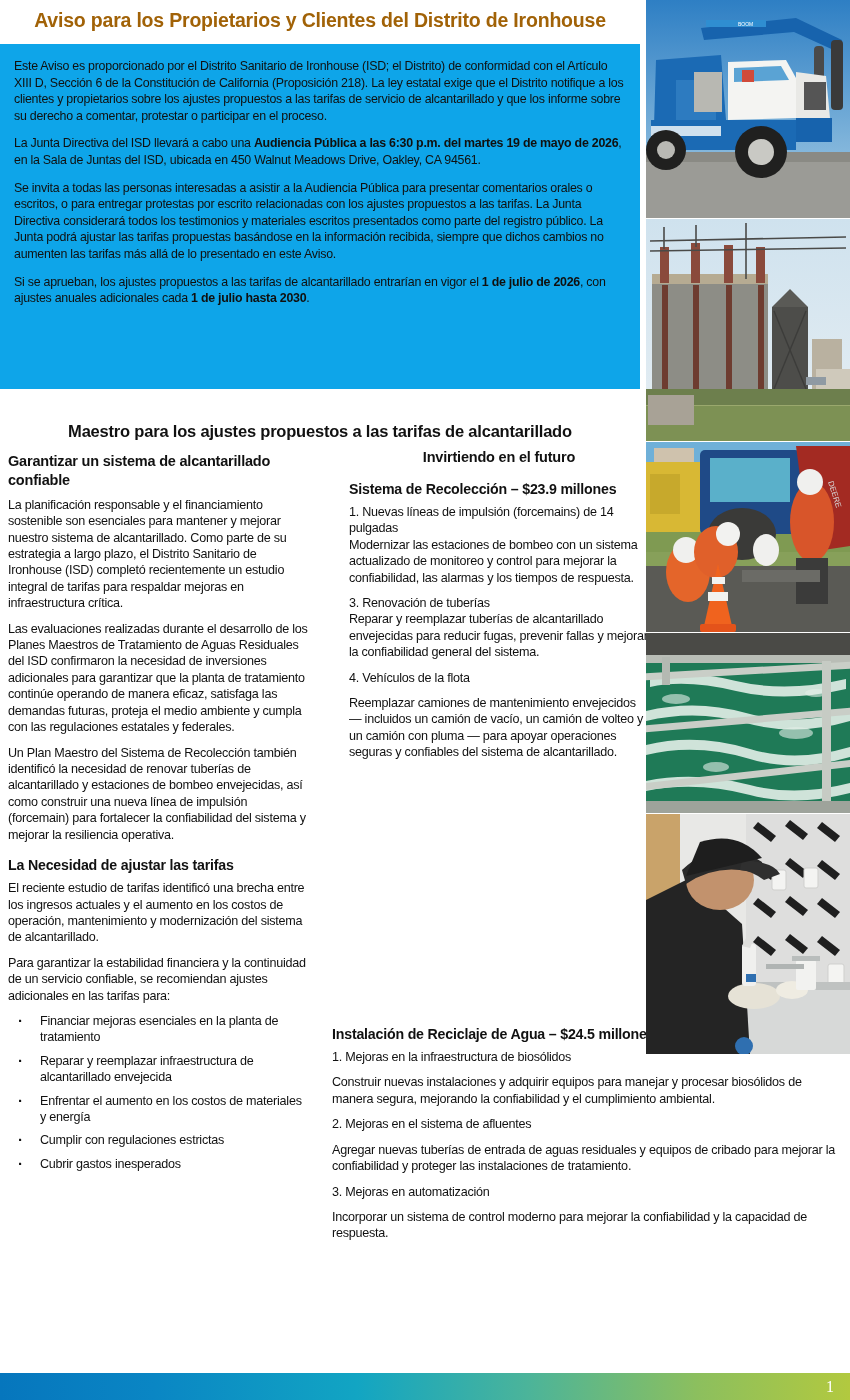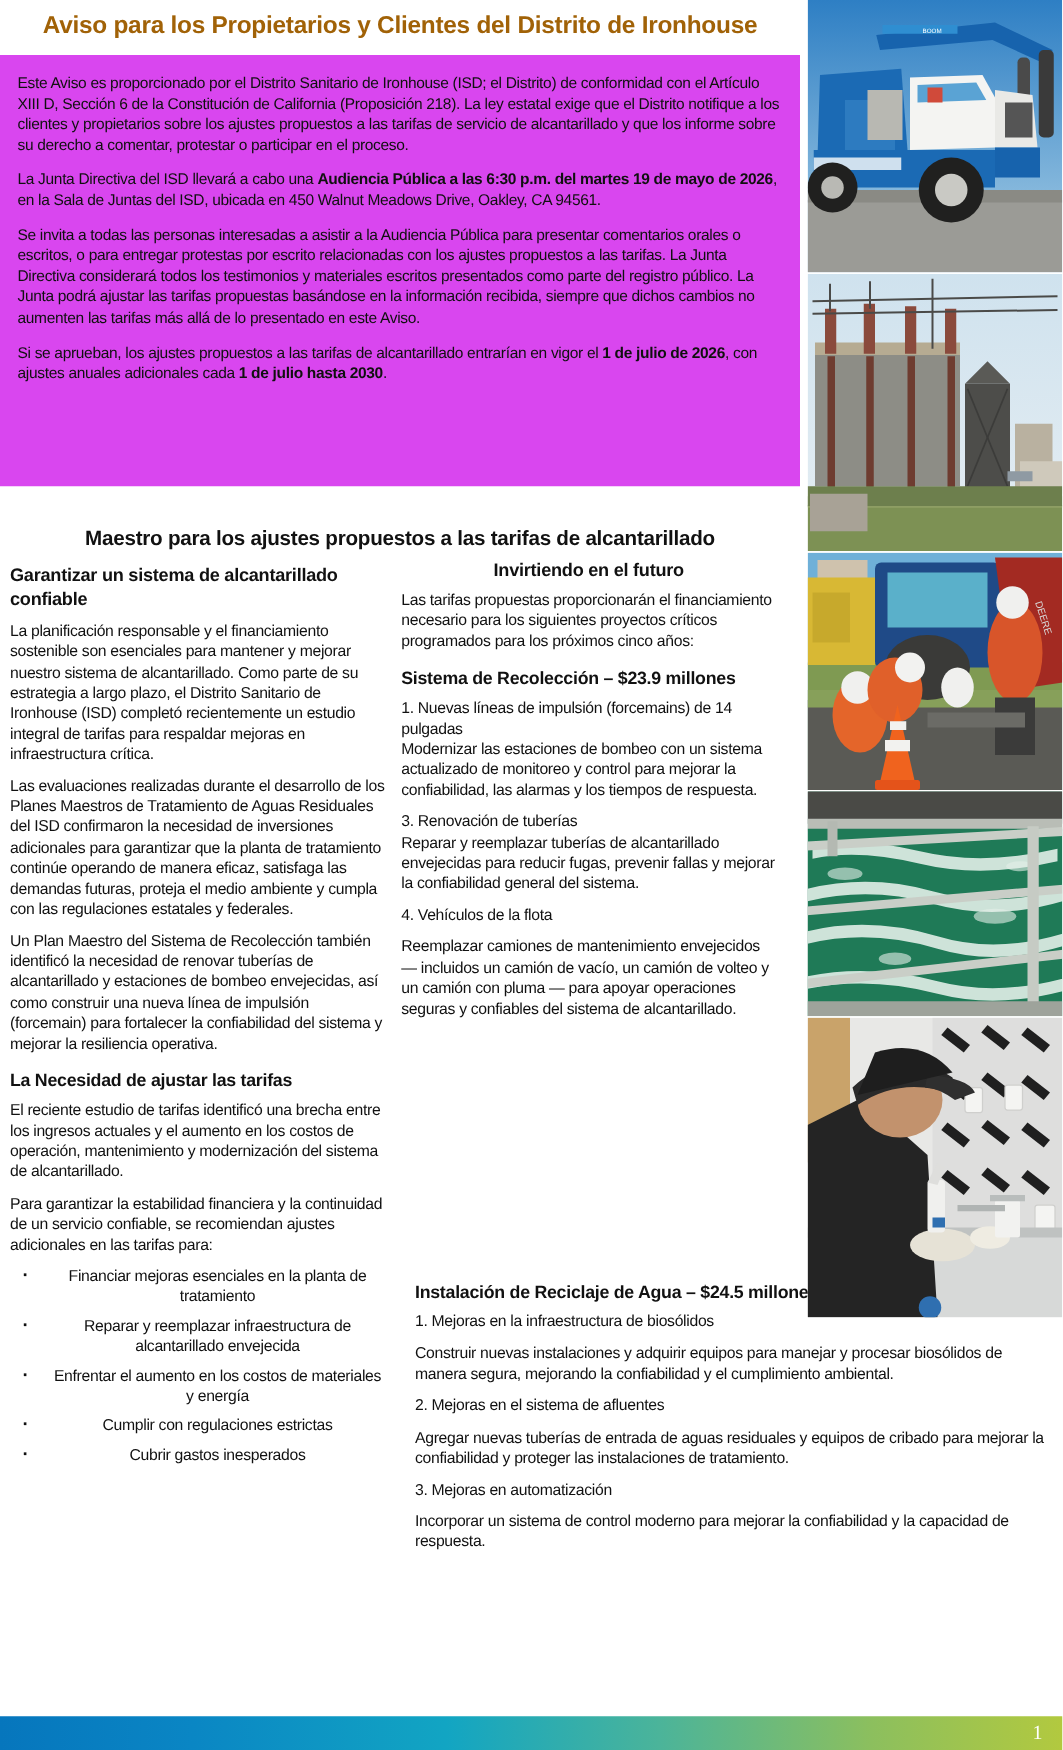--- a/index.html
+++ b/index.html
@@ -20,21 +20,21 @@
     background:#ffffff;
   }
   .title-bar h1{
     margin:0;font-size:19.5px;font-weight:bold;letter-spacing:-0.2px;
     color:#a16207;white-space:nowrap;
   }
 
   
   .notice{
     position:absolute;left:0;top:44px;width:640px;height:345px;
-    background:#d946ef;
+    background:#0ea5e9;
     box-sizing:border-box;
     padding:14px 14px 10px 14px;
   }
   .notice p{
     margin:0 0 11px 0;
     font-size:12.4px;line-height:1.34;color:#10100f;
     letter-spacing:-0.25px;
   }
   .notice p:last-child{margin-bottom:0;}
   .notice b{font-weight:bold;}
@@ -47,21 +47,21 @@
   .section-head h2{
     margin:0;font-size:16.5px;font-weight:bold;color:#111;
     letter-spacing:-0.2px;white-space:nowrap;
   }
 
   
   .col-left{
     position:absolute;left:8px;top:452px;width:300px;
   }
   .col-mid{
-    position:absolute;left:321px;top:448px;width:300px;
+    position:absolute;left:349px;top:448px;width:300px;
   }
   .col-wide{
     position:absolute;left:332px;top:1026px;width:512px;
   }
 
   h3.colhead{
     margin:0 0 7px 0;font-size:14.5px;font-weight:bold;color:#111;
     line-height:1.3;letter-spacing:-0.2px;
   }
   h3.colhead.center{text-align:center;margin-bottom:5px;}
@@ -69,21 +69,21 @@
     margin:14px 0 7px 0;font-size:14.2px;font-weight:bold;color:#111;
     letter-spacing:-0.2px;
   }
   .uline{
     display:inline;text-underline-offset:3px;
   }
   p.body{
     margin:0 0 9px 0;font-size:12.6px;line-height:1.305;color:#111;
     letter-spacing:-0.25px;
   }
-  ul.bul{margin:2px 0 16px 0;padding:0;list-style:none;text-align:center;}
+  ul.bul{margin:2px 0 16px 0;padding:0;list-style:none;}
   ul.bul li{
     position:relative;padding-left:32px;margin-bottom:7px;
     font-size:12.6px;line-height:1.3;letter-spacing:-0.25px;color:#111;
   }
   ul.bul li:before{
     content:"\00b7";position:absolute;left:10px;top:-2px;
     font-size:15px;font-weight:bold;
   }
 
   
@@ -138,21 +138,20 @@
       <li>Financiar mejoras esenciales en la planta de tratamiento</li>
       <li>Reparar y reemplazar infraestructura de alcantarillado envejecida</li>
       <li>Enfrentar el aumento en los costos de materiales y energía</li>
       <li>Cumplir con regulaciones estrictas</li>
       <li>Cubrir gastos inesperados</li>
     </ul>
   </div>
 
   <div class="col-mid">
     <h3 class="colhead center">Invirtiendo en el futuro</h3>
-    <p class="body">Las tarifas propuestas proporcionarán el financiamiento necesario para los siguientes proyectos críticos programados para los próximos cinco años:</p>
     <h3 class="subhead"><span class="uline">Sistema de Recolección – $23.9 millones</span></h3>
     <p class="body" style="margin-bottom:0;">1. Nuevas líneas de impulsión (forcemains) de 14 pulgadas</p>
     <p class="body">Modernizar las estaciones de bombeo con un sistema actualizado de monitoreo y control para mejorar la confiabilidad, las alarmas y los tiempos de respuesta.</p>
     <p class="body" style="margin-bottom:0;">3. Renovación de tuberías</p>
     <p class="body">Reparar y reemplazar tuberías de alcantarillado envejecidas para reducir fugas, prevenir fallas y mejorar la confiabilidad general del sistema.</p>
     <p class="body">4. Vehículos de la flota</p>
     <p class="body">Reemplazar camiones de mantenimiento envejecidos — incluidos un camión de vacío, un camión de volteo y un camión con pluma — para apoyar operaciones seguras y confiables del sistema de alcantarillado.</p>
   </div>
 
   <div class="col-wide">

